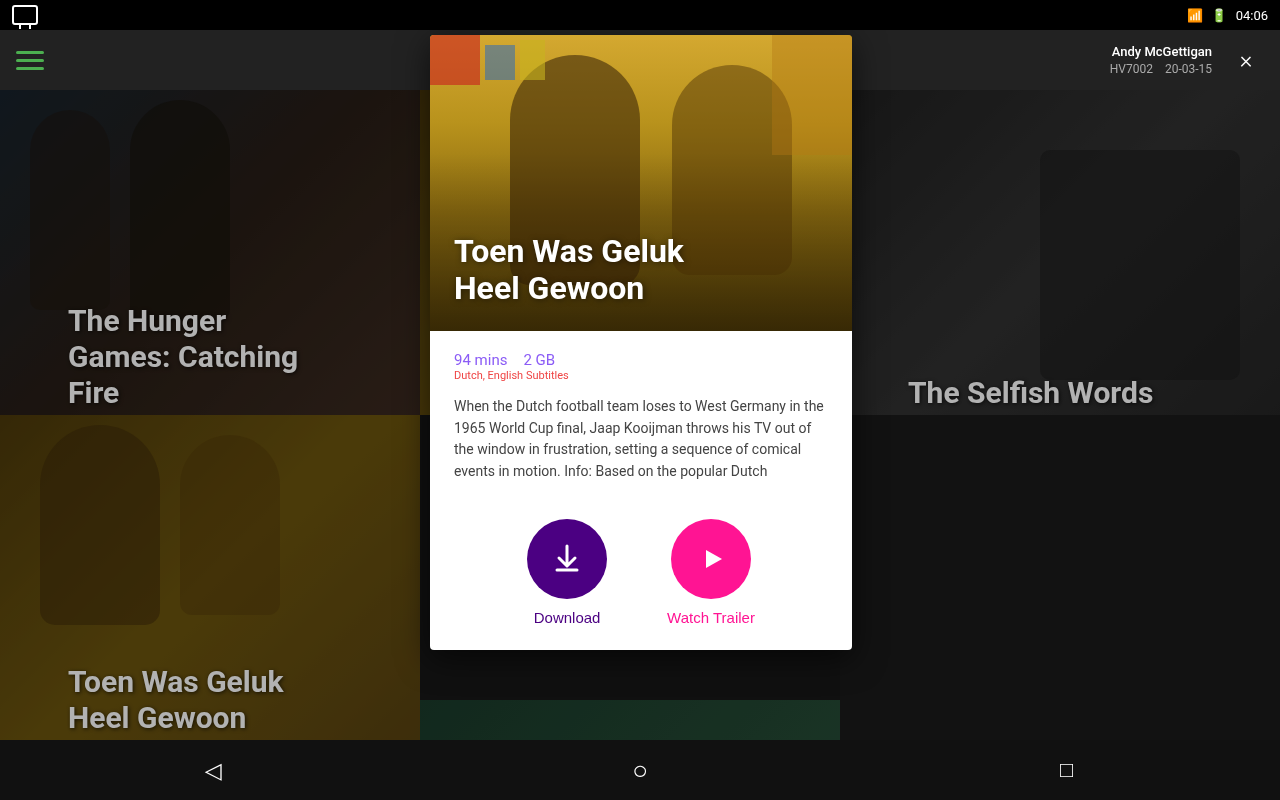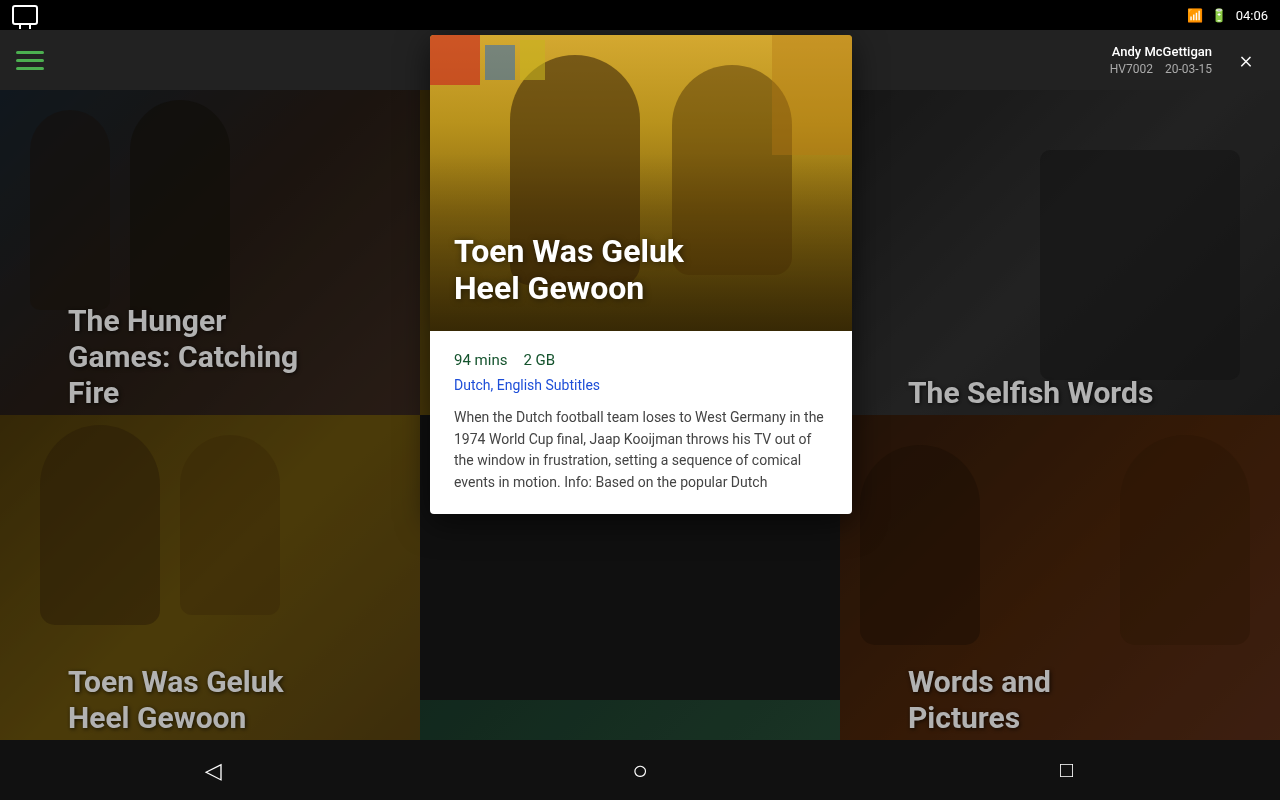--- a/index.html
+++ b/index.html
@@ -177,33 +177,33 @@
       inset: 0;
       background: linear-gradient(to bottom, transparent 40%, rgba(0,0,0,0.4) 100%);
     }
 
     .modal-body {
       background: #fff;
       padding: 20px 24px;
     }
     .modal-meta {
       font-size: 15px;
-      color: #14532d;
-      margin-bottom: 8px;
+      color: #8b5cf6;
+      margin-bottom: 0;
       display: flex;
       gap: 4px;
       align-items: flex-start;
     }
     .modal-meta-sep {
       color: #999;
       margin: 0 4px;
     }
     .modal-languages {
-      font-size: 14px;
-      color: #1d4ed8;
+      font-size: 11px;
+      color: #ef4444;
       margin-bottom: 14px;
     }
     .modal-description {
       font-size: 14px;
       color: #444;
       line-height: 1.55;
       max-height: 120px;
       overflow: hidden;
     }
 
@@ -339,27 +339,20 @@
     <div style="position:absolute;top:20px;left:180px;width:100px;height:180px;background:rgba(80,55,10,0.4);border-radius:50px 50px 12px 12px;"></div>
     <div class="bg-cell-title" style="white-space:pre-line;">Toen Was Geluk
 Heel Gewoon</div>
   </div>
 
   <div class="bg-cell" style="background:#2a2a2a;">
     <div class="bg-cell-overlay"></div>
     <div style="position:absolute;bottom:0;left:0;right:0;height:40px;background:linear-gradient(135deg,#1a3a2a,#254a35);"></div>
   </div>
 
-  <div class="bg-cell bg-words">
-    <div class="bg-cell-overlay"></div>
-    <div style="position:absolute;top:30px;left:20px;width:120px;height:200px;background:rgba(40,20,5,0.5);border-radius:60px 60px 15px 15px;"></div>
-    <div style="position:absolute;top:20px;right:30px;width:130px;height:210px;background:rgba(60,30,5,0.4);border-radius:65px 65px 15px 15px;"></div>
-    <div class="bg-cell-title" style="white-space:pre-line;">Words and
-Pictures</div>
-  </div>
 </div>
 
 <div class="modal-overlay"></div>
 
 <div class="modal">
 
   <div class="modal-image">
     <div class="modal-figures"></div>
 
     <div style="position:absolute;top:20px;left:80px;width:130px;height:230px;background:rgba(50,30,5,0.55);border-radius:65px 65px 20px 20px;z-index:2;"></div>
@@ -373,23 +366,43 @@
 Heel Gewoon</div>
   </div>
 
   <div class="modal-body">
     <div class="modal-meta">
       <span>94 mins</span>
       <span class="modal-meta-sep">  </span>
       <span>2 GB</span>
     </div>
     <div class="modal-languages">Dutch, English Subtitles</div>
-    <div class="modal-description">When the Dutch football team loses to West Germany in the 1974 World Cup final, Jaap Kooijman throws his TV out of the window in frustration, setting a sequence of comical events in motion. Info: Based on the popular Dutch</div>
-  </div>
-
+    <div class="modal-description">When the Dutch football team loses to West Germany in the 1965 World Cup final, Jaap Kooijman throws his TV out of the window in frustration, setting a sequence of comical events in motion. Info: Based on the popular Dutch</div>
+  </div>
+
+  <div class="modal-actions">
+    <button class="action-btn">
+      <div class="action-circle action-circle-download">
+        <svg width="34" height="34" viewBox="0 0 34 34">
+          <path d="M17 4v18M9 16l8 8 8-8" stroke="#fff" stroke-width="3" stroke-linecap="round" stroke-linejoin="round" fill="none"></path>
+          <line x1="7" y1="28" x2="27" y2="28" stroke="#fff" stroke-width="3" stroke-linecap="round"></line>
+        </svg>
+      </div>
+      <span class="action-label action-label-download">Download</span>
+    </button>
+
+    <button class="action-btn">
+      <div class="action-circle action-circle-trailer">
+        <svg width="34" height="34" viewBox="0 0 34 34">
+          <polygon points="12,8 28,17 12,26" fill="#fff"></polygon>
+        </svg>
+      </div>
+      <span class="action-label action-label-trailer">Watch Trailer</span>
+    </button>
+  </div>
 </div>
 
 <div class="bottom-nav">
   <div class="nav-btn">
     <span>◁</span>
   </div>
   <div class="nav-btn">
     <span style="font-size:26px;">○</span>
   </div>
   <div class="nav-btn">

